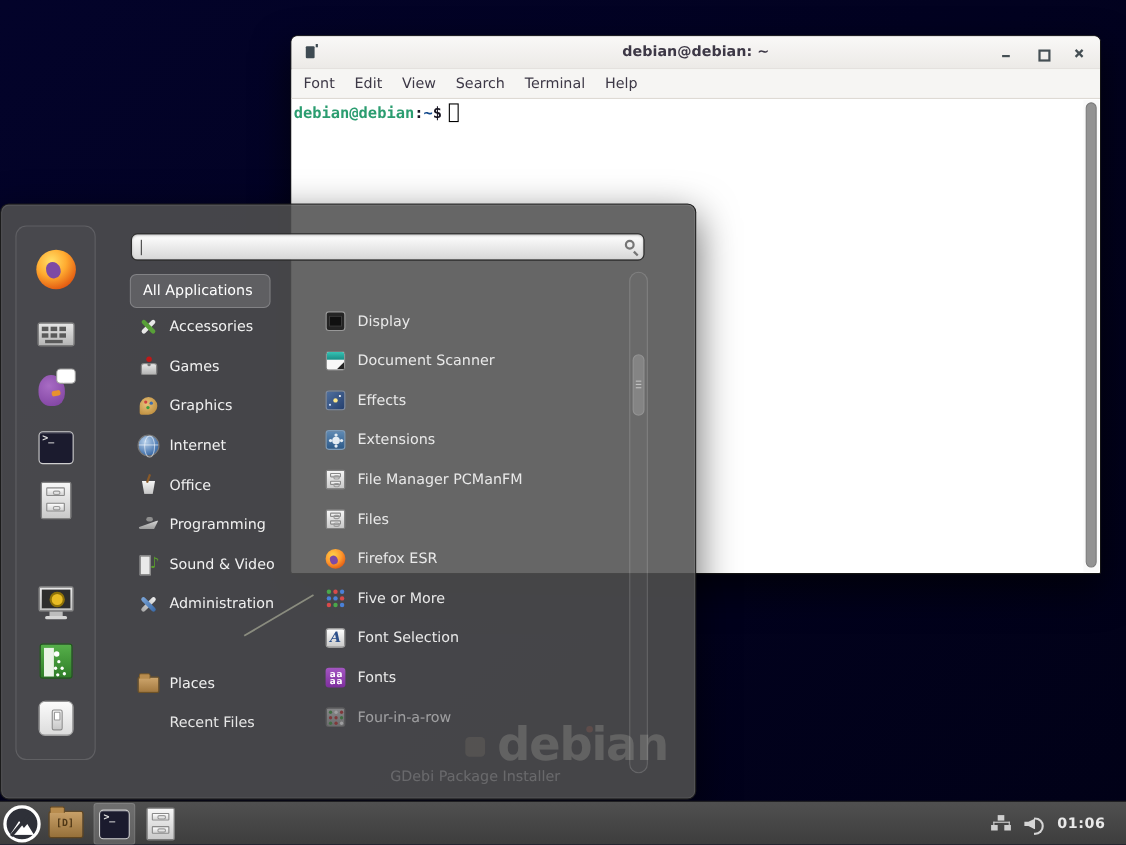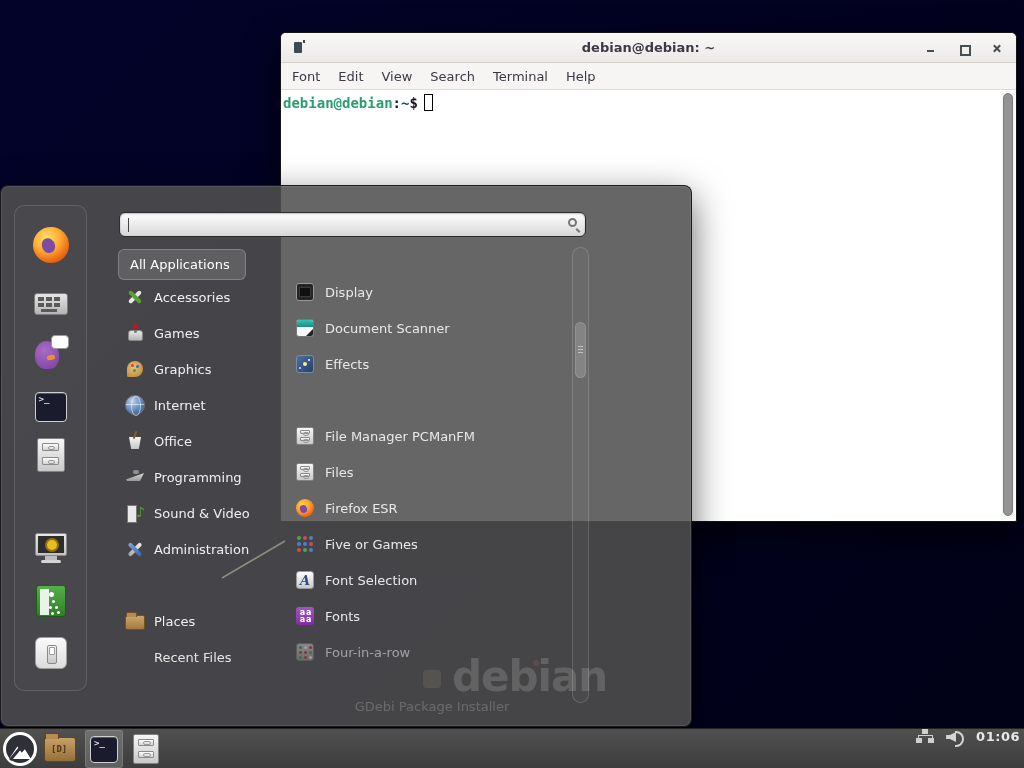--- a/index.html
+++ b/index.html
@@ -9,21 +9,21 @@
   
   .desktop { position:absolute; inset:0; background:linear-gradient(135deg,#03032a 0%,#010117 100%); }
   .watermark { position:absolute; left:452px; top:652px; font:bold 42px "DejaVu Sans",sans-serif;
     letter-spacing:-1px; color:rgba(242,239,236,0.92); z-index:1; }
   .watermark-dot { position:absolute; left:533px; top:660px; width:6px; height:6px; border-radius:50%;
     background:#c0392b; z-index:1; }
 
   
   .term-win { position:absolute; left:264px; top:32px; width:737px; height:490px; z-index:2;
     border:1px solid #151515; border-radius:6px 6px 2px 2px; box-shadow:0 14px 34px rgba(0,0,0,0.65);
-    background:#ffffff;margin-left:16px; }
+    background:#ffffff; }
   .term-titlebar { position:relative; height:30px; background:linear-gradient(#f9f8f7,#eceae7);
     border-bottom:1px solid #d5d0ca; border-radius:5px 5px 0 0; display:flex; align-items:center; }
   .term-win-icon { position:absolute; left:13px; top:9px; width:8px; height:11px; background:#3e4a52;
     border-radius:1px; }
   .term-win-icon::after { content:""; position:absolute; right:-3px; top:-2px; width:2px; height:3px; background:#3e4a52; }
   .term-title { flex:1; text-align:center; font-size:13px; font-weight:bold; color:#3d3846; }
   .win-ctrls { position:absolute; right:14px; top:0; height:30px; display:flex; align-items:center; gap:22px; }
   .wc { width:11px; height:11px; position:relative; cursor:default; }
   .wc-min::after { content:""; position:absolute; left:2px; bottom:2px; width:7px; height:2px; background:#454f54; }
   .wc-max::after { content:""; position:absolute; left:2px; top:2px; width:7px; height:7px; border:2px solid #454f54; }
@@ -35,21 +35,21 @@
   .term-body { position:relative; height:431px; background:#fff; border-radius:0 0 2px 2px; }
   .prompt-line { position:absolute; left:2px; top:4px; font:bold 14px "DejaVu Sans Mono","Liberation Mono",monospace;
     white-space:pre; display:flex; align-items:center; }
   .p-user { color:#2b9d70; } .p-colon,.p-dollar { color:#171421; font-weight:bold; } .p-path { color:#12488b; }
   .p-cursor { display:inline-block; width:9px; height:17px; border:1px solid #000; margin-left:6px; }
   .term-scroll-track { position:absolute; right:1px; top:1px; bottom:1px; width:14px; background:#fafafa; border-radius:0 0 2px 0; }
   .term-scroll-thumb { position:absolute; right:2px; top:2px; bottom:4px; width:10px; background:#939393;
     border:1px solid #7b7b7b; border-radius:5px; }
 
   
-  .menu-win { position:absolute; left:0px; top:185px; width:692px; height:542px; z-index:3;
+  .menu-win { position:absolute; left:0px; top:185px; width:633px; height:542px; z-index:3;
     background:rgba(79,79,79,0.87); border:1px solid rgba(25,25,25,0.95); border-radius:8px;
     box-shadow:inset 0 0 0 1px rgba(255,255,255,0.09), 0 12px 36px rgba(0,0,0,0.6); }
 
   .fav-col { position:absolute; left:13px; top:19px; width:73px; height:486px;
     border:1px solid rgba(255,255,255,0.13); border-radius:10px; background:rgba(255,255,255,0.02); }
   .fav { position:absolute; left:50%; transform:translateX(-50%); width:38px; height:38px;
     display:flex; align-items:center; justify-content:center; }
 
   .search-box { position:absolute; left:118px; top:26px; width:467px; height:25px;
     background:linear-gradient(#ffffff,#d7d7d7); border:1px solid #2c2c2c; border-radius:6px;
@@ -222,21 +222,21 @@
   .tb-folder::before { content:""; position:absolute; left:0; top:-5px; width:12px; height:5px;
     background:#b88c4e; border:1px solid #5f4520; border-bottom:none; border-radius:2px 2px 0 0; }
   .tb-folder::after { content:"[D]"; position:absolute; left:6px; top:6px; font:bold 9px "DejaVu Sans Mono",monospace;
     color:rgba(55,35,8,0.8); }
   .tb-term-btn { position:absolute; left:85px; top:1px; width:38px; height:38px; border-radius:3px;
     background:rgba(255,255,255,0.18); box-shadow:inset 0 0 0 1px rgba(255,255,255,0.12);
     display:flex; align-items:center; justify-content:center; }
   .tb-term-ic { width:28px; height:27px; }
   .tb-files { position:absolute; left:133px; top:5px; width:26px; height:30px; }
 
-  .tray { position:absolute; right:0; top:0; height:40px; display:flex; align-items:flex-start; gap:12px; padding-right:4px; }
+  .tray { position:absolute; right:0; top:0; height:40px; display:flex; align-items:center; gap:12px; padding-right:19px; }
   .net-icon { position:relative; width:18px; height:16px; }
   .net-icon::before { content:""; position:absolute; left:6px; top:0; width:6px; height:5px; background:#cfcfcf;
     box-shadow:-6px 9px 0 #cfcfcf, 6px 9px 0 #cfcfcf; }
   .net-icon::after { content:""; position:absolute; left:2px; top:6px; width:13px; height:3px;
     border-top:1px solid #cfcfcf; border-left:1px solid #cfcfcf; border-right:1px solid #cfcfcf; }
   .vol-icon { position:relative; width:18px; height:16px; }
   .vol-icon::before { content:""; position:absolute; left:0; top:3px; width:10px; height:10px; background:#d5d5d5;
     clip-path:polygon(0 30%,38% 30%,100% 0,100% 100%,38% 70%,0 70%); }
   .vol-icon::after { content:""; position:absolute; left:9px; top:2px; width:7px; height:12px;
     border:2px solid #d5d5d5; border-left:none; border-radius:0 8px 8px 0; }
@@ -374,41 +374,45 @@
       <span>Display</span>
     </div>
   <div class="app-row" style="top:124px">
       <span class="ic ic-docscan"></span>
       <span>Document Scanner</span>
     </div>
   <div class="app-row" style="top:160px">
       <span class="ic ic-effects"></span>
       <span>Effects</span>
     </div>
+  <div class="app-row" style="top:196px">
+      <span class="ic ic-extensions"></span>
+      <span>Extensions</span>
+    </div>
   <div class="app-row" style="top:232px">
       <span class="ic cab">
         <i></i>
         <i></i>
       </span>
       <span>File Manager PCManFM</span>
     </div>
   <div class="app-row" style="top:268px">
       <span class="ic cab">
         <i></i>
         <i></i>
       </span>
       <span>Files</span>
     </div>
   <div class="app-row" style="top:304px">
       <span class="ic ic-firefox"></span>
       <span>Firefox ESR</span>
     </div>
   <div class="app-row" style="top:340px">
       <span class="ic ic-fivemore"></span>
-      <span>Five or Games</span>
+      <span>Five or More</span>
     </div>
   <div class="app-row" style="top:376px">
       <span class="ic ic-fontsel"></span>
       <span>Font Selection</span>
     </div>
   <div class="app-row" style="top:412px">
       <span class="ic ic-fonts"></span>
       <span>Fonts</span>
     </div>
   <div class="app-row dim2" style="top:448px">

